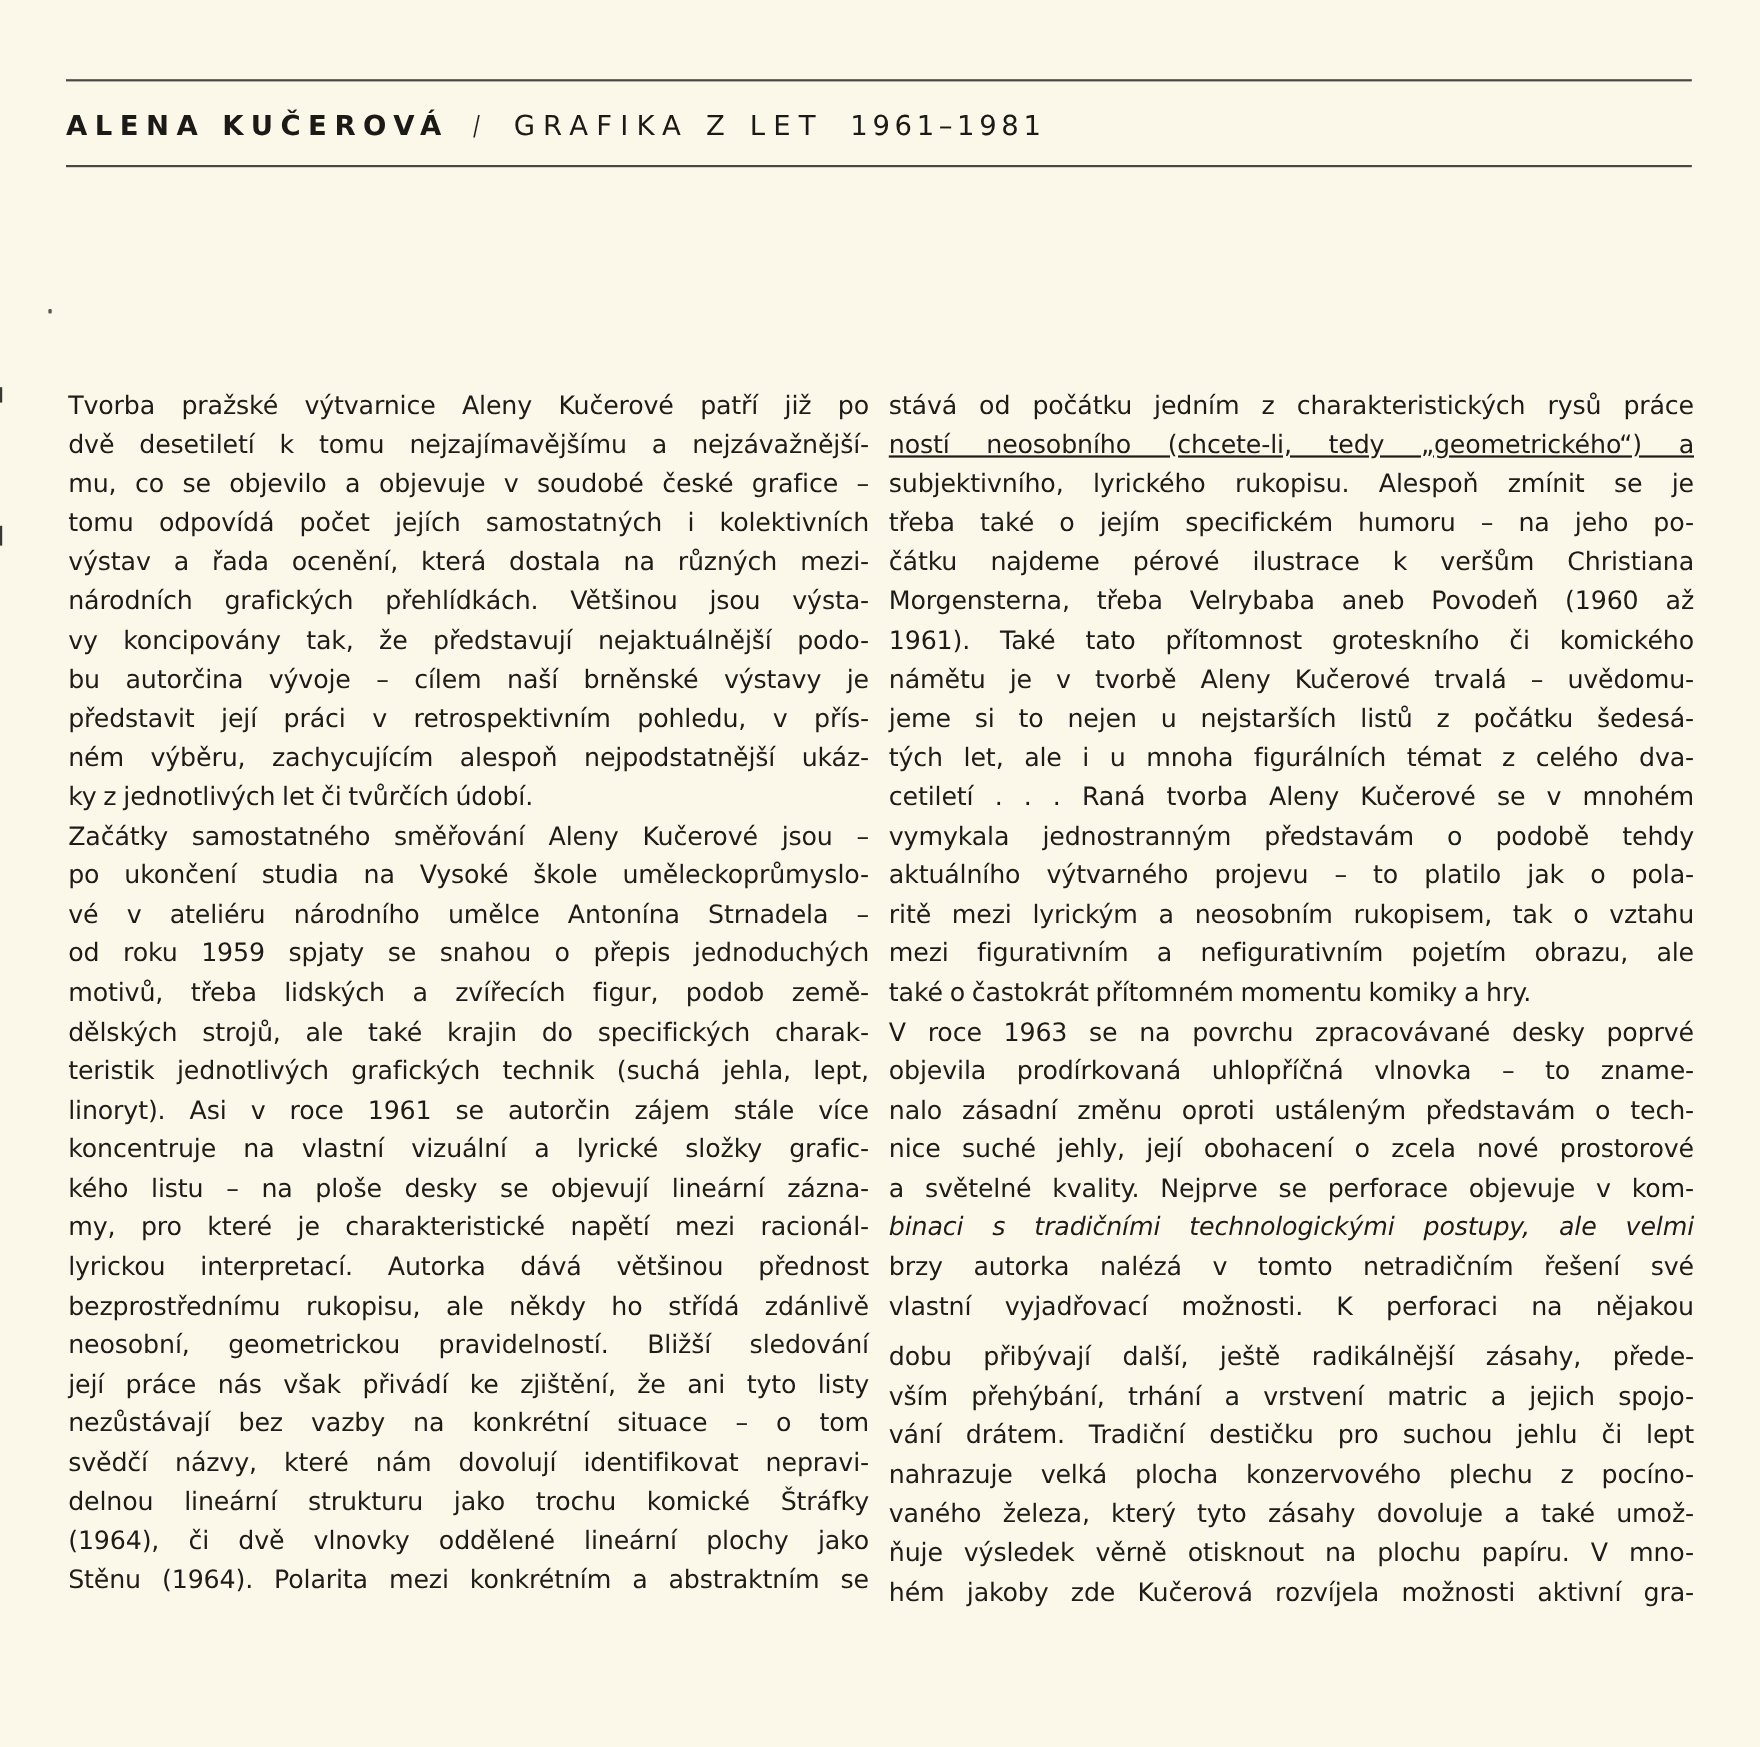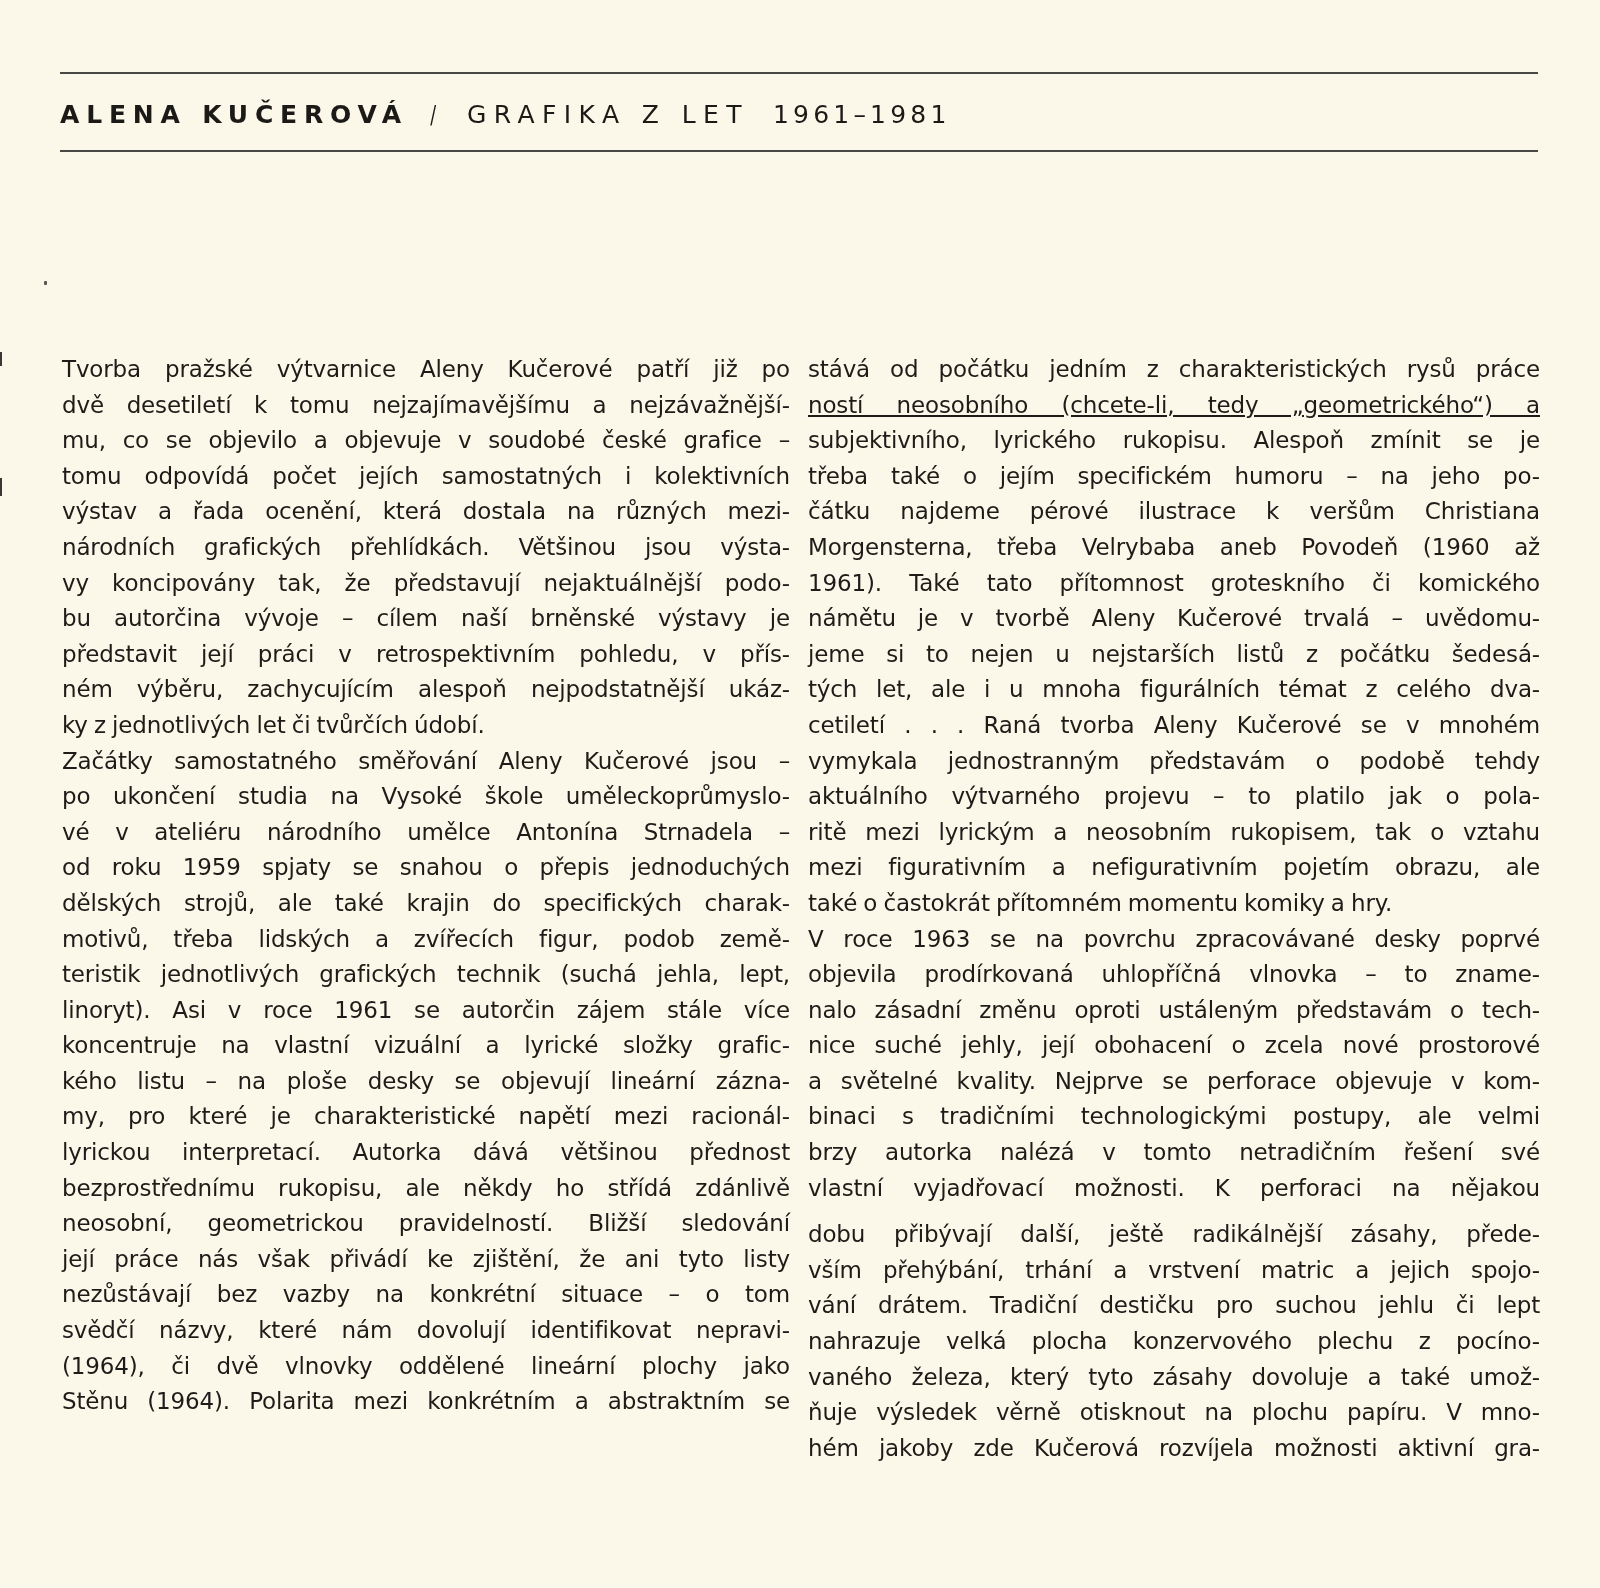--- a/index.html
+++ b/index.html
@@ -124,33 +124,34 @@
     <span class="line" style="word-spacing: 0px;">národních grafických přehlídkách. Většinou jsou výsta-</span>
     <span class="line" style="word-spacing: 0px;">vy koncipovány tak, že představují nejaktuálnější podo-</span>
     <span class="line" style="word-spacing: 0px;">bu autorčina vývoje – cílem naší brněnské výstavy je</span>
     <span class="line" style="word-spacing: 0px;">představit její práci v retrospektivním pohledu, v přís-</span>
     <span class="line" style="word-spacing: 0px;">ném výběru, zachycujícím alespoň nejpodstatnější ukáz-</span>
     <span class="line last">ky z jednotlivých let či tvůrčích údobí.</span>
     <span class="line" style="word-spacing: 0px;">Začátky samostatného směřování Aleny Kučerové jsou –</span>
     <span class="line" style="word-spacing: 0px;">po ukončení studia na Vysoké škole uměleckoprůmyslo-</span>
     <span class="line" style="word-spacing: 0px;">vé v ateliéru národního umělce Antonína Strnadela –</span>
     <span class="line" style="word-spacing: 0px;">od roku 1959 spjaty se snahou o přepis jednoduchých</span>
+    <span class="line" style="word-spacing: 0px;">motivů, třeba lidských a zvířecích figur, podob země-</span>
     <span class="line" style="word-spacing: 0px;">dělských strojů, ale také krajin do specifických charak-</span>
-    <span class="line" style="word-spacing: 0px;">motivů, třeba lidských a zvířecích figur, podob země-</span>
     <span class="line" style="word-spacing: 0px;">teristik jednotlivých grafických technik (suchá jehla, lept,</span>
     <span class="line" style="word-spacing: 0px;">linoryt). Asi v roce 1961 se autorčin zájem stále více</span>
     <span class="line" style="word-spacing: 0px;">koncentruje na vlastní vizuální a lyrické složky grafic-</span>
     <span class="line" style="word-spacing: 0px;">kého listu – na ploše desky se objevují lineární zázna-</span>
     <span class="line" style="word-spacing: 0px;">my, pro které je charakteristické napětí mezi racionál-</span>
     <span class="line" style="word-spacing: 0px;">lyrickou interpretací. Autorka dává většinou přednost</span>
     <span class="line" style="word-spacing: 0px;">bezprostřednímu rukopisu, ale někdy ho střídá zdánlivě</span>
     <span class="line" style="word-spacing: 0px;">neosobní, geometrickou pravidelností. Bližší sledování</span>
     <span class="line" style="word-spacing: 0px;">její práce nás však přivádí ke zjištění, že ani tyto listy</span>
     <span class="line" style="word-spacing: 0px;">nezůstávají bez vazby na konkrétní situace – o tom</span>
     <span class="line" style="word-spacing: 0px;">svědčí názvy, které nám dovolují identifikovat nepravi-</span>
+    <span class="line" style="word-spacing: 0px;">delnou lineární strukturu jako trochu komické Štráfky</span>
     <span class="line" style="word-spacing: 0px;">(1964), či dvě vlnovky oddělené lineární plochy jako</span>
     <span class="line" style="word-spacing: 0px;">Stěnu (1964). Polarita mezi konkrétním a abstraktním se</span>
   </div>
 <div class="column right" id="col-right">
     <span class="line" style="word-spacing: 0px;">stává od počátku jedním z charakteristických rysů práce</span>
     <span class="line" style="word-spacing: 0px; text-decoration: underline;">ností neosobního (chcete-li, tedy „geometrického“) a</span>
     <span class="line" style="word-spacing: 0px;">subjektivního, lyrického rukopisu. Alespoň zmínit se je</span>
     <span class="line" style="word-spacing: 0px;">třeba také o jejím specifickém humoru – na jeho po-</span>
     <span class="line" style="word-spacing: 0px;">čátku najdeme pérové ilustrace k veršům Christiana</span>
     <span class="line" style="word-spacing: 0px;">Morgensterna, třeba Velrybaba aneb Povodeň (1960 až</span>
@@ -162,21 +163,21 @@
     <span class="line" style="word-spacing: 0px;">vymykala jednostranným představám o podobě tehdy</span>
     <span class="line" style="word-spacing: 0px;">aktuálního výtvarného projevu – to platilo jak o pola-</span>
     <span class="line" style="word-spacing: 0px;">ritě mezi lyrickým a neosobním rukopisem, tak o vztahu</span>
     <span class="line" style="word-spacing: 0px;">mezi figurativním a nefigurativním pojetím obrazu, ale</span>
     <span class="line last">také o častokrát přítomném momentu komiky a hry.</span>
     <span class="line" style="word-spacing: 0px;">V roce 1963 se na povrchu zpracovávané desky poprvé</span>
     <span class="line" style="word-spacing: 0px;">objevila prodírkovaná uhlopříčná vlnovka – to zname-</span>
     <span class="line" style="word-spacing: 0px;">nalo zásadní změnu oproti ustáleným představám o tech-</span>
     <span class="line" style="word-spacing: 0px;">nice suché jehly, její obohacení o zcela nové prostorové</span>
     <span class="line" style="word-spacing: 0px;">a světelné kvality. Nejprve se perforace objevuje v kom-</span>
-    <span class="line" style="word-spacing: 0px;">binaci s tradičními technologickými postupy, ale velmi</span>
+    <span class="line" style="word-spacing: 0px; font-style: italic;">binaci s tradičními technologickými postupy, ale velmi</span>
     <span class="line" style="word-spacing: 0px;">brzy autorka nalézá v tomto netradičním řešení své</span>
     <span class="line" style="word-spacing: 0px;">vlastní vyjadřovací možnosti. K perforaci na nějakou</span>
     <span class="line" style="word-spacing: 0px; margin-top: 11px;">dobu přibývají další, ještě radikálnější zásahy, přede-</span>
     <span class="line" style="word-spacing: 0px;">vším přehýbání, trhání a vrstvení matric a jejich spojo-</span>
     <span class="line" style="word-spacing: 0px;">vání drátem. Tradiční destičku pro suchou jehlu či lept</span>
     <span class="line" style="word-spacing: 0px;">nahrazuje velká plocha konzervového plechu z pocíno-</span>
     <span class="line" style="word-spacing: 0px;">vaného železa, který tyto zásahy dovoluje a také umož-</span>
     <span class="line" style="word-spacing: 0px;">ňuje výsledek věrně otisknout na plochu papíru. V mno-</span>
     <span class="line" style="word-spacing: 0px;">hém jakoby zde Kučerová rozvíjela možnosti aktivní gra-</span>
   </div>

